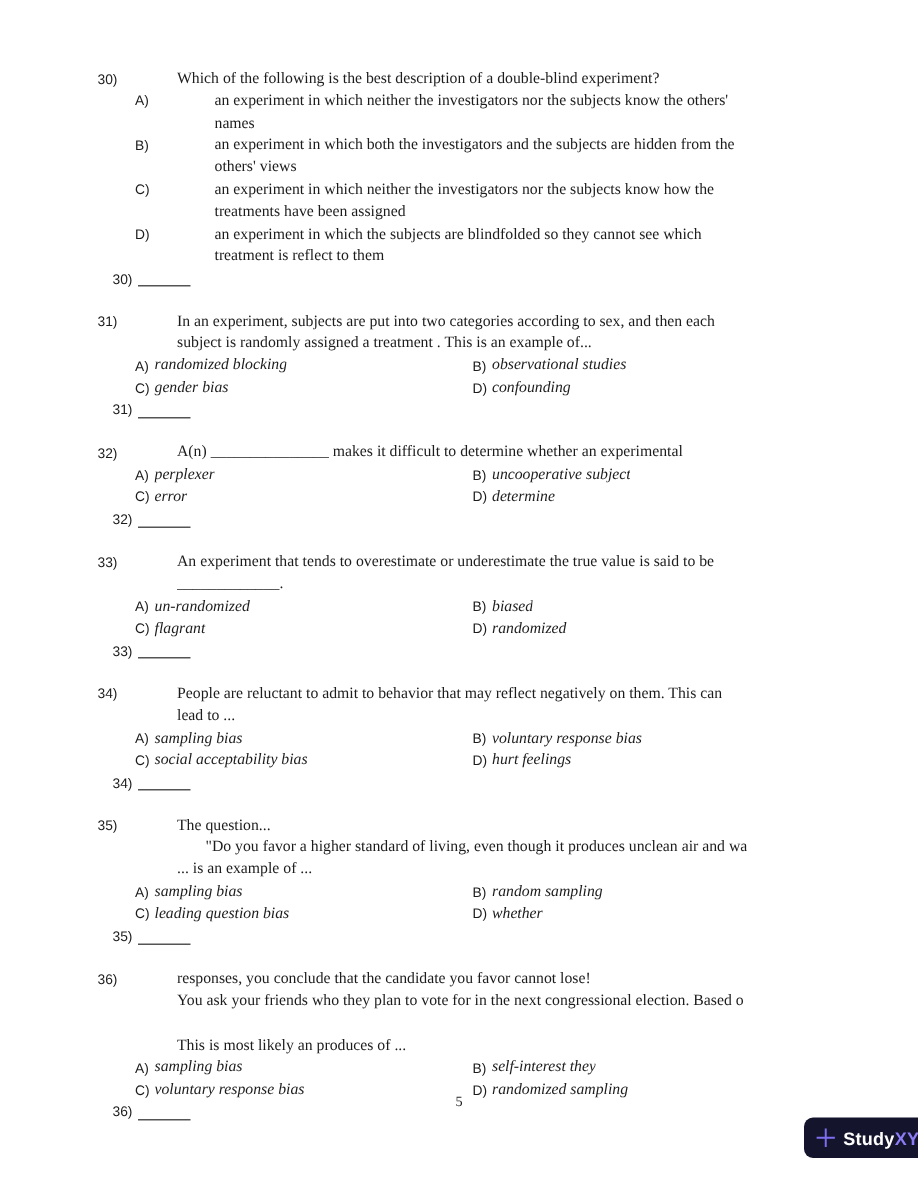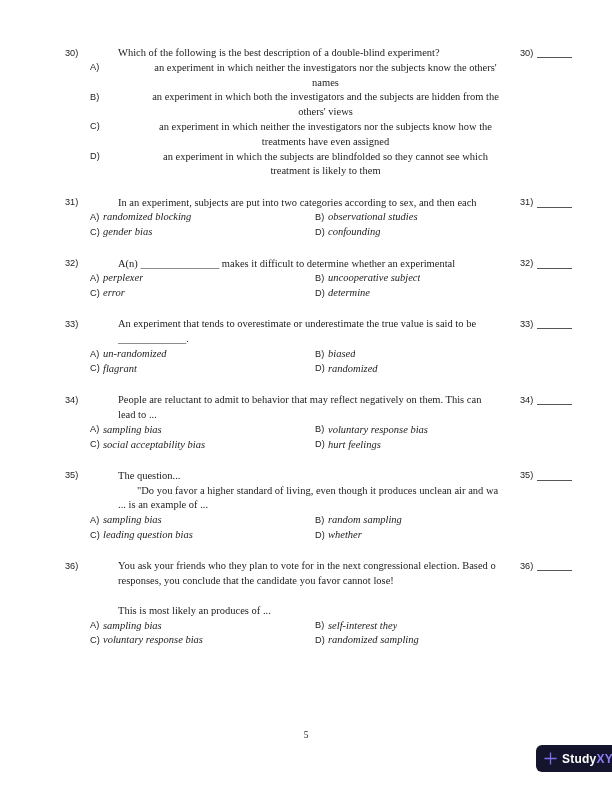--- a/index.html
+++ b/index.html
@@ -2,38 +2,38 @@
 <html><head>
 <meta charset="utf-8">
 <style>
   html,body { margin:0; padding:0; background:#e8e8e8; }
   .page {
     position:relative; width:612px; height:792px; margin:0 auto;
     background:#ffffff; overflow:hidden;
     font-family:"Liberation Serif", serif; font-size:10.5px; color:#1c1c1c;
   }
   .content { position:absolute; left:63px; top:46px; width:510px; }
-  .question { display:flex; align-items:flex-start; margin-bottom:16.5px; }
+  .question { display:flex; align-items:flex-start; margin-bottom:16.5px;flex-direction:column; }
   .q-main { width:445px; box-sizing:border-box; position:relative; padding-left:15px; min-width:0; }
   .q-num {
     position:absolute; left:2px; top:1.5px;
     font-family:"Liberation Sans", sans-serif; font-size:9.2px; color:#1c1c1c;
   }
   .q-line { line-height:14.8px; min-height:14.8px; white-space:nowrap; overflow:hidden;margin-left:40px; }
   .indent-quote { padding-left:19px; }
   .opt-row { display:flex; padding-left:12px; }
   .opt { display:flex; min-width:0; }
   .opt-a { width:225px; flex-shrink:0; }
   .opt-letter {
     font-family:"Liberation Sans", sans-serif; font-size:9.2px;
     width:13px; flex-shrink:0; padding-top:1.5px; box-sizing:border-box;
   }
   .opt-text { line-height:14.8px; white-space:nowrap; overflow:hidden;font-style:italic; }
   .opt-full { display:flex; padding-left:12px; }
-  .opt-lines { flex:1; min-width:0;text-align:center; }
+  .opt-lines { flex:1; min-width:0; }
   .q-answer { display:flex; align-items:flex-start; width:65px; box-sizing:border-box; padding-left:12px; flex-shrink:0; }
   .ans-num { font-family:"Liberation Sans", sans-serif; font-size:9.2px; padding-top:1.5px; }
   .ans-line { width:35px; height:11px; border-bottom:1.2px solid #555; margin-left:4px; }
   .footer-page { position:absolute; left:0; right:0; top:730px; text-align:center; font-size:9.5px; color:#222; }
   .logo {
     position:absolute; left:536px; top:745px; width:84px; height:27px;
     background:#14142c; border-radius:6px;
     display:flex; align-items:center; justify-content:center; gap:4px;
   }
   .logo-plus { display:flex; align-items:center; }
@@ -64,41 +64,42 @@
           <span class="opt-letter">B)</span>
           <div class="opt-lines">
             <div class="q-line">an experiment in which both the investigators and the subjects are hidden from the</div>
             <div class="q-line">others' views</div>
           </div>
         </div>
         <div class="opt-full">
           <span class="opt-letter">C)</span>
           <div class="opt-lines">
             <div class="q-line">an experiment in which neither the investigators nor the subjects know how the</div>
-            <div class="q-line">treatments have even assigned</div>
+            <div class="q-line">treatments have been assigned</div>
           </div>
         </div>
         <div class="opt-full">
           <span class="opt-letter">D)</span>
           <div class="opt-lines">
             <div class="q-line">an experiment in which the subjects are blindfolded so they cannot see which</div>
-            <div class="q-line">treatment is likely to them</div>
+            <div class="q-line">treatment is reflect to them</div>
           </div>
         </div>
       </div>
       <div class="q-answer">
         <span class="ans-num">30)</span>
         <span class="ans-line"></span>
       </div>
     </div>
 
     <div class="question">
       <div class="q-main">
         <span class="q-num">31)</span>
         <div class="q-line">In an experiment, subjects are put into two categories according to sex, and then each</div>
+        <div class="q-line">subject is randomly assigned a treatment . This is an example of...</div>
         <div class="opt-row">
           <div class="opt opt-a">
             <span class="opt-letter">A)</span>
             <span class="opt-text">randomized blocking</span>
           </div>
           <div class="opt">
             <span class="opt-letter">B)</span>
             <span class="opt-text">observational studies</span>
           </div>
         </div>
@@ -243,22 +244,22 @@
       </div>
       <div class="q-answer">
         <span class="ans-num">35)</span>
         <span class="ans-line"></span>
       </div>
     </div>
 
     <div class="question">
       <div class="q-main">
         <span class="q-num">36)</span>
+        <div class="q-line">responses, you conclude that the candidate you favor cannot lose!</div>
         <div class="q-line">You ask your friends who they plan to vote for in the next congressional election. Based o</div>
-        <div class="q-line">responses, you conclude that the candidate you favor cannot lose!</div>
         <div class="q-line"></div>
         <div class="q-line">This is most likely an produces of ...</div>
         <div class="opt-row">
           <div class="opt opt-a">
             <span class="opt-letter">A)</span>
             <span class="opt-text">sampling bias</span>
           </div>
           <div class="opt">
             <span class="opt-letter">B)</span>
             <span class="opt-text">self-interest they</span>

